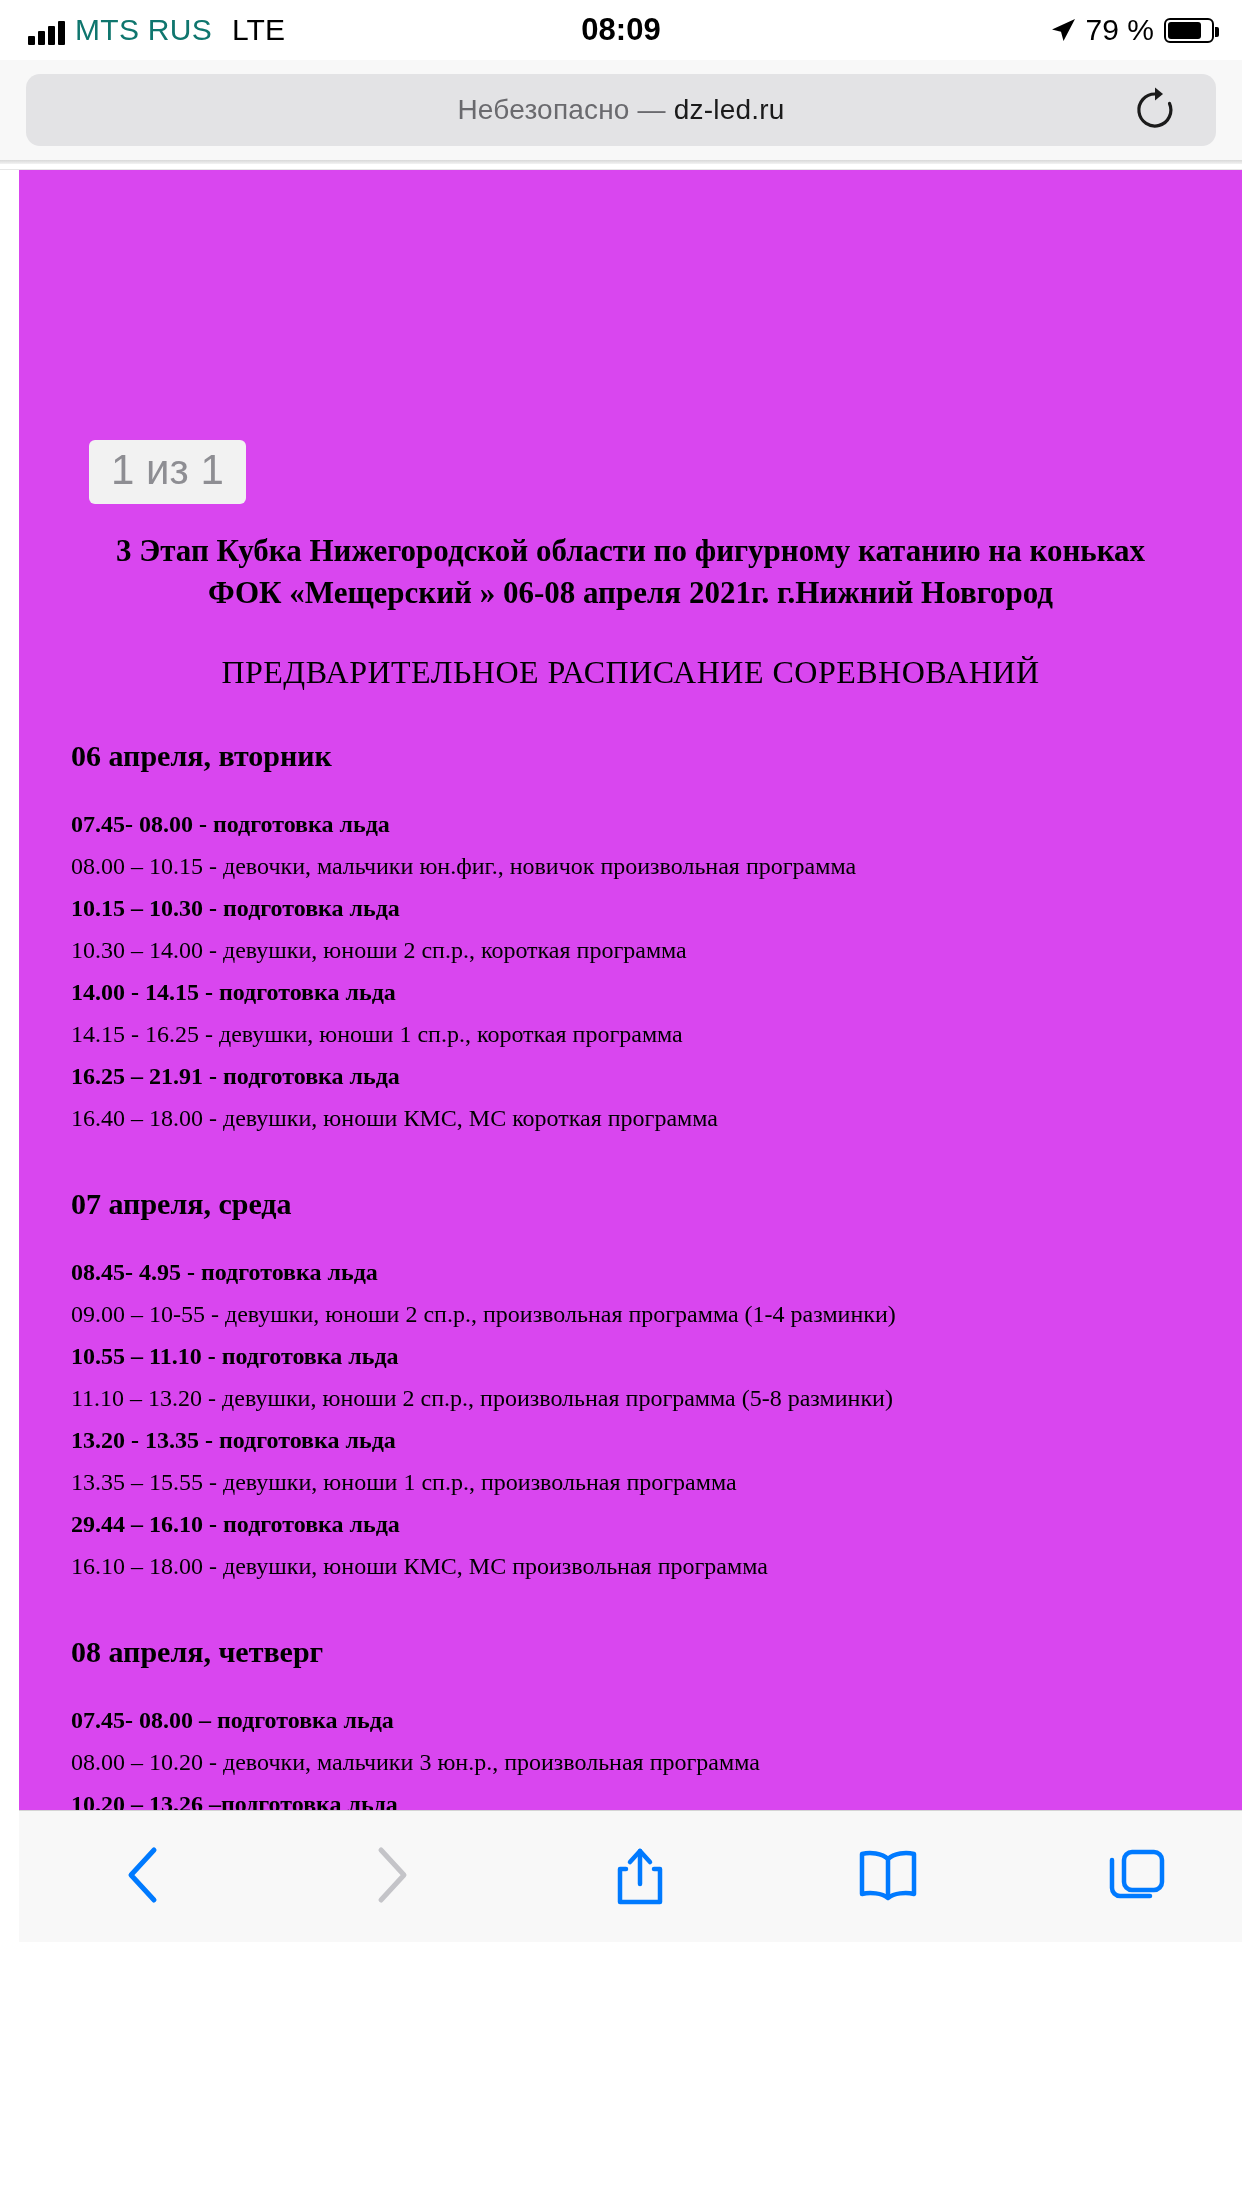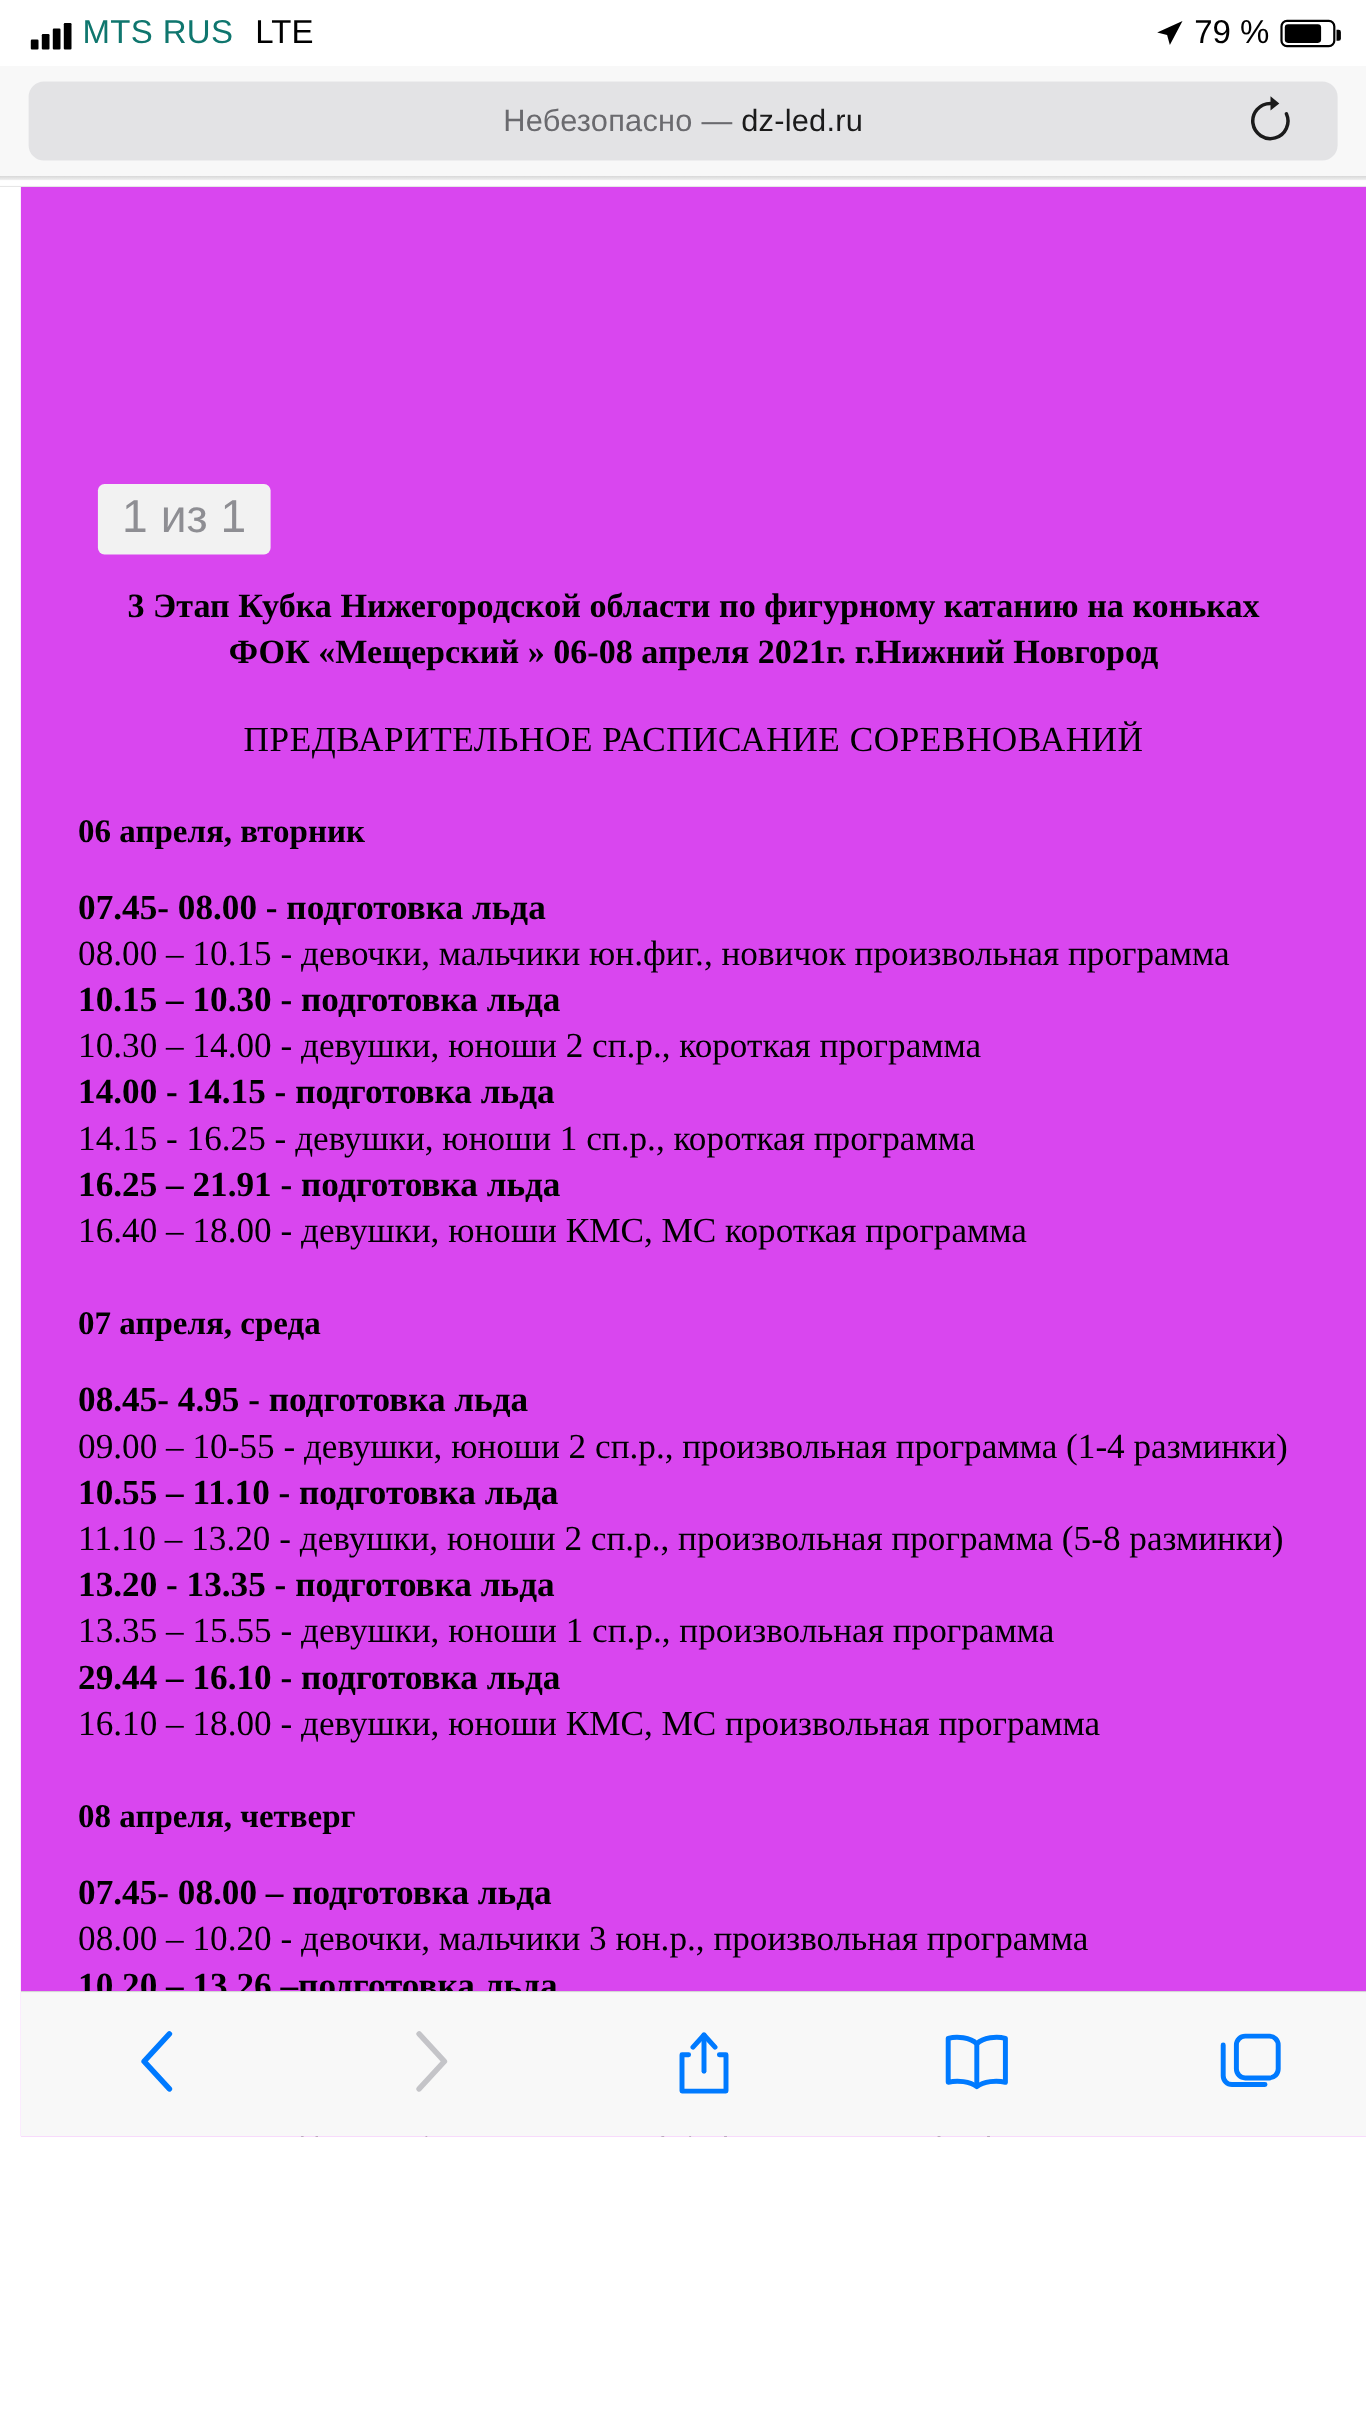--- a/index.html
+++ b/index.html
@@ -153,21 +153,21 @@
     letter-spacing: 0.5px;
   }
   .daygroup { margin-top: 48px; }
   .dayhead {
     font-weight: bold;
     font-size: 30px;
     margin-bottom: 30px;
     position: relative;
   }
   .row {
-    font-size: 32px;
+    font-size: 24px;
     line-height: 42px;
     white-space: nowrap;
   }
   .row.bold { font-weight: bold; }
 
   
   .bottombar {
     position: absolute;
     left: 0; bottom: 0;
     width: 1242px;
@@ -192,20 +192,21 @@
   <div class="sb-left">
     <span class="signal">
       <i></i>
         <i></i>
         <i></i>
         <i></i>
     </span>
     <span class="carrier">MTS RUS</span>
     <span class="lte">LTE</span>
   </div>
+  <div class="sb-time">08:09</div>
   <div class="sb-right">
     <span class="loc-arrow">
       <svg width="26" height="26" viewBox="0 0 26 26">
           <path d="M25 2 L2 12.5 L11 14.8 L13.5 24 Z" fill="#000"></path>
         </svg>
     </span>
     <span class="batt-pct">79 %</span>
     <span class="batt">
         <span class="fill" style="width: 79%;"></span>
       </span>

